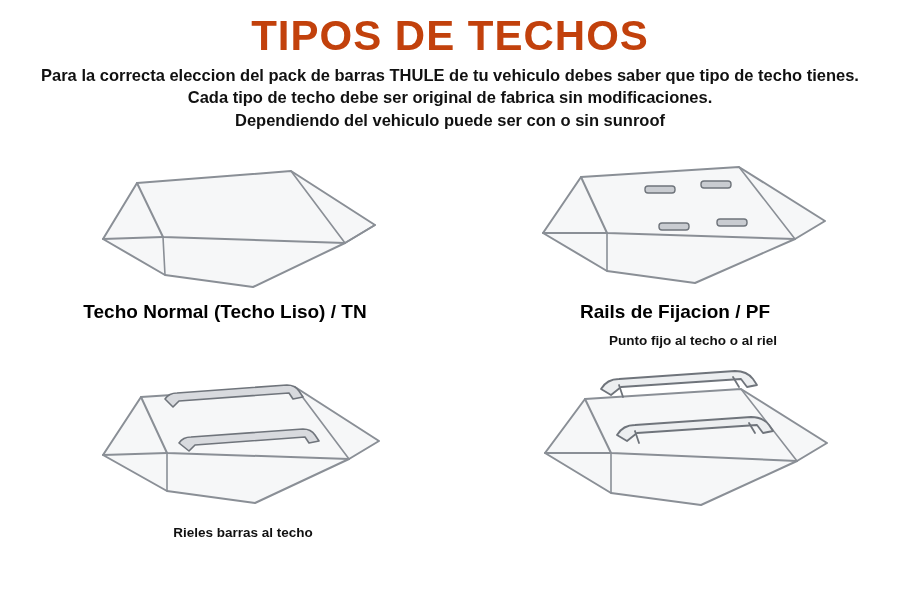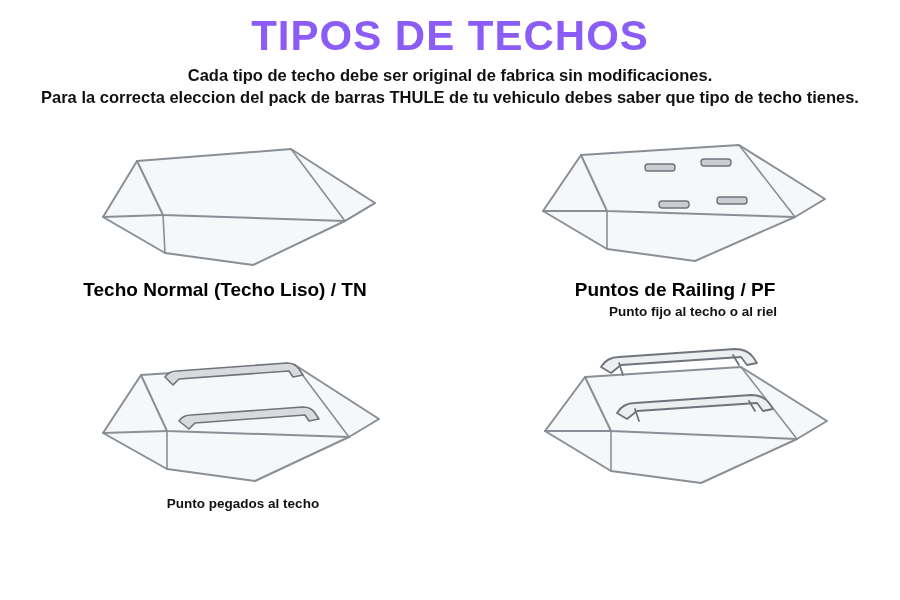--- a/index.html
+++ b/index.html
@@ -21,21 +21,21 @@
     box-sizing: border-box;
     padding: 0;
   }
   .title {
     text-align: center;
     font-size: 42px;
     font-weight: bold;
     letter-spacing: 1px;
     margin: 14px 0 4px 0;
     line-height: 1.05;
-    color: #8b5cf6;
+    color: #c2410c;
   }
   .subtitle-block {
     text-align: center;
     font-size: 16.5px;
     font-weight: bold;
     line-height: 1.35;
     color: #111111;
     margin: 6px 20px 0 20px;
   }
   .subtitle-line {
@@ -67,37 +67,38 @@
     font-weight: bold;
     text-align: center;
     color: #000000;
     margin-top: 4px;
   }
   .cell-sublabel {
     font-size: 13.5px;
     font-weight: bold;
     text-align: center;
     color: #111111;
-    margin-top: 3px;
+    margin-top: 10px;
     padding-left: 36px;
   }
   .row2 .art {
     margin-top: 0px;
   }
 </style>
 </head>
 <body>
 
 <div class="page">
 
   <div class="title">TIPOS DE TECHOS</div>
 
   <div class="subtitle-block">
+    <span class="subtitle-line">Para la correcta eleccion del pack de barras THULE de tu vehiculo debes saber que tipo de techo tienes.</span>
     <span class="subtitle-line">Cada tipo de techo debe ser original de fabrica sin modificaciones.</span>
-    <span class="subtitle-line">Para la correcta eleccion del pack de barras THULE de tu vehiculo debes saber que tipo de techo tienes.</span>
+    <span class="subtitle-line">Dependiendo del vehiculo puede ser con o sin sunroof</span>
   </div>
 
   <div class="grid">
 
     <div class="cell">
       <svg class="art" viewBox="0 0 360 150">
         <g fill="none" stroke="#8a8f96" stroke-width="2" stroke-linejoin="round" stroke-linecap="round">
           <path d="M58 92 L92 36 L246 24 L330 78 L300 96 L208 140 L120 128 Z" fill="#f6f7f8"></path>
           <path d="M92 36 L118 90 L300 96" fill="none" stroke="#8a8f96" stroke-width="2"></path>
           <path d="M58 92 L118 90" stroke="#8a8f96" stroke-width="2"></path>
@@ -119,39 +120,39 @@
           <path d="M112 86 L112 124" stroke="#8a8f96" stroke-width="1.6"></path>
           <path d="M244 20 L300 92" stroke="#8a8f96" stroke-width="1.6"></path>
         </g>
         <g fill="#c9ccd1" stroke="#6f747b" stroke-width="1.4">
           <rect x="150" y="39" width="30" height="7" rx="3"></rect>
           <rect x="206" y="34" width="30" height="7" rx="3"></rect>
           <rect x="164" y="76" width="30" height="7" rx="3"></rect>
           <rect x="222" y="72" width="30" height="7" rx="3"></rect>
         </g>
       </svg>
-      <div class="cell-label">Puntos de Railing / PF</div>
+      <div class="cell-label">Rails de Fijacion / PF</div>
       <div class="cell-sublabel">Punto fijo al techo o al riel</div>
     </div>
 
     <div class="cell row2">
       <svg class="art" viewBox="0 0 360 150">
         <g fill="none" stroke="#8a8f96" stroke-width="2" stroke-linejoin="round" stroke-linecap="round">
           <path d="M58 90 L96 32 L250 22 L334 76 L304 94 L210 138 L122 126 Z" fill="#f6f7f8"></path>
           <path d="M96 32 L122 88 L304 94" fill="none" stroke="#8a8f96" stroke-width="2"></path>
           <path d="M58 90 L122 88" stroke="#8a8f96" stroke-width="2"></path>
           <path d="M122 88 L122 126" stroke="#8a8f96" stroke-width="1.6"></path>
           <path d="M250 22 L304 94" stroke="#8a8f96" stroke-width="1.6"></path>
         </g>
         <g fill="#d8dade" stroke="#6f747b" stroke-width="1.6" stroke-linejoin="round">
           <path d="M120 34 Q124 28 132 28 L242 20 Q250 20 254 26 L258 32 L248 34 L244 28 L134 36 L128 42 Z"></path>
           <path d="M134 78 Q138 72 146 72 L258 64 Q266 64 270 70 L274 76 L264 78 L260 72 L150 80 L144 86 Z"></path>
         </g>
       </svg>
-      <div class="cell-sublabel">Punto pegados al techo</div>
+      <div class="cell-sublabel">Rieles barras al techo</div>
     </div>
 
     <div class="cell row2">
       <svg class="art" viewBox="0 0 360 150">
         <g fill="none" stroke="#8a8f96" stroke-width="2" stroke-linejoin="round" stroke-linecap="round">
           <path d="M50 88 L90 34 L246 24 L332 78 L302 96 L206 140 L116 128 Z" fill="#f6f7f8"></path>
           <path d="M90 34 L116 88 L302 96" fill="none" stroke="#8a8f96" stroke-width="2"></path>
           <path d="M50 88 L116 88" stroke="#8a8f96" stroke-width="2"></path>
           <path d="M116 88 L116 128" stroke="#8a8f96" stroke-width="1.6"></path>
           <path d="M246 24 L302 96" stroke="#8a8f96" stroke-width="1.6"></path>

